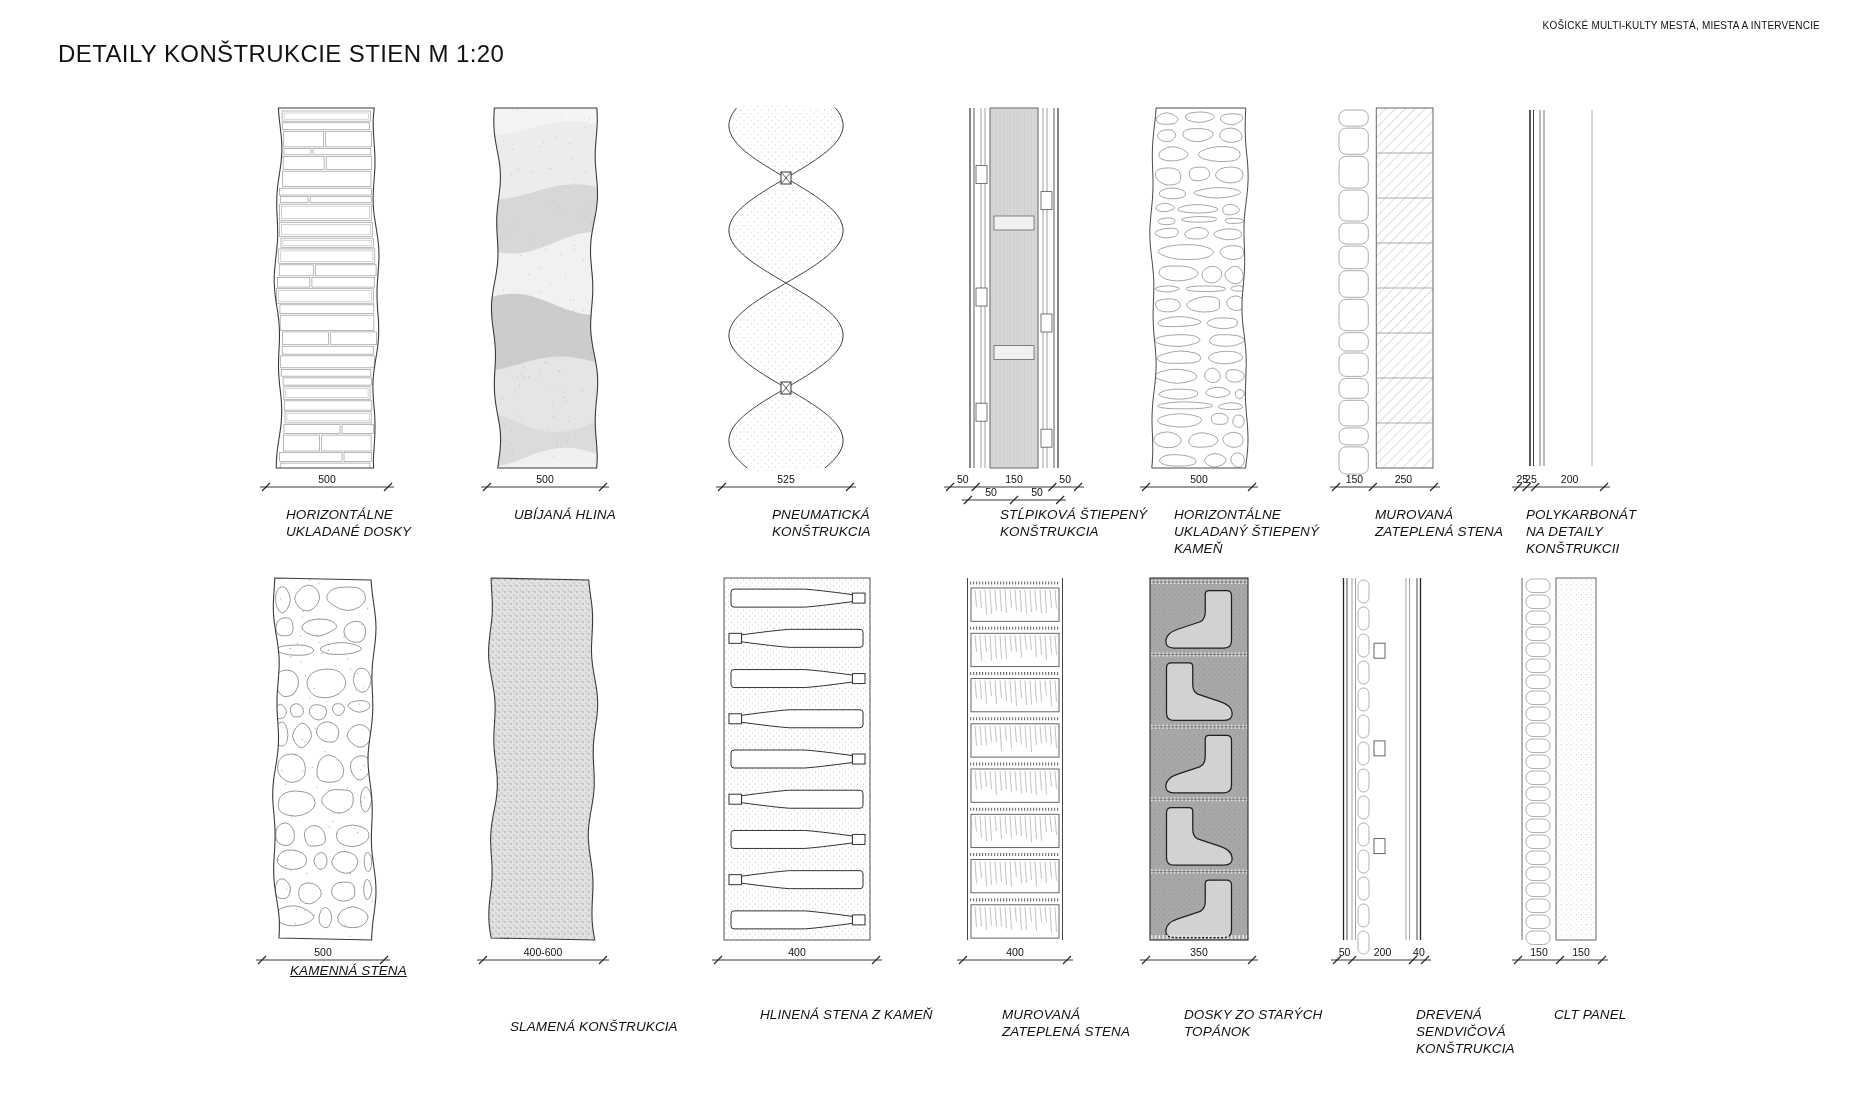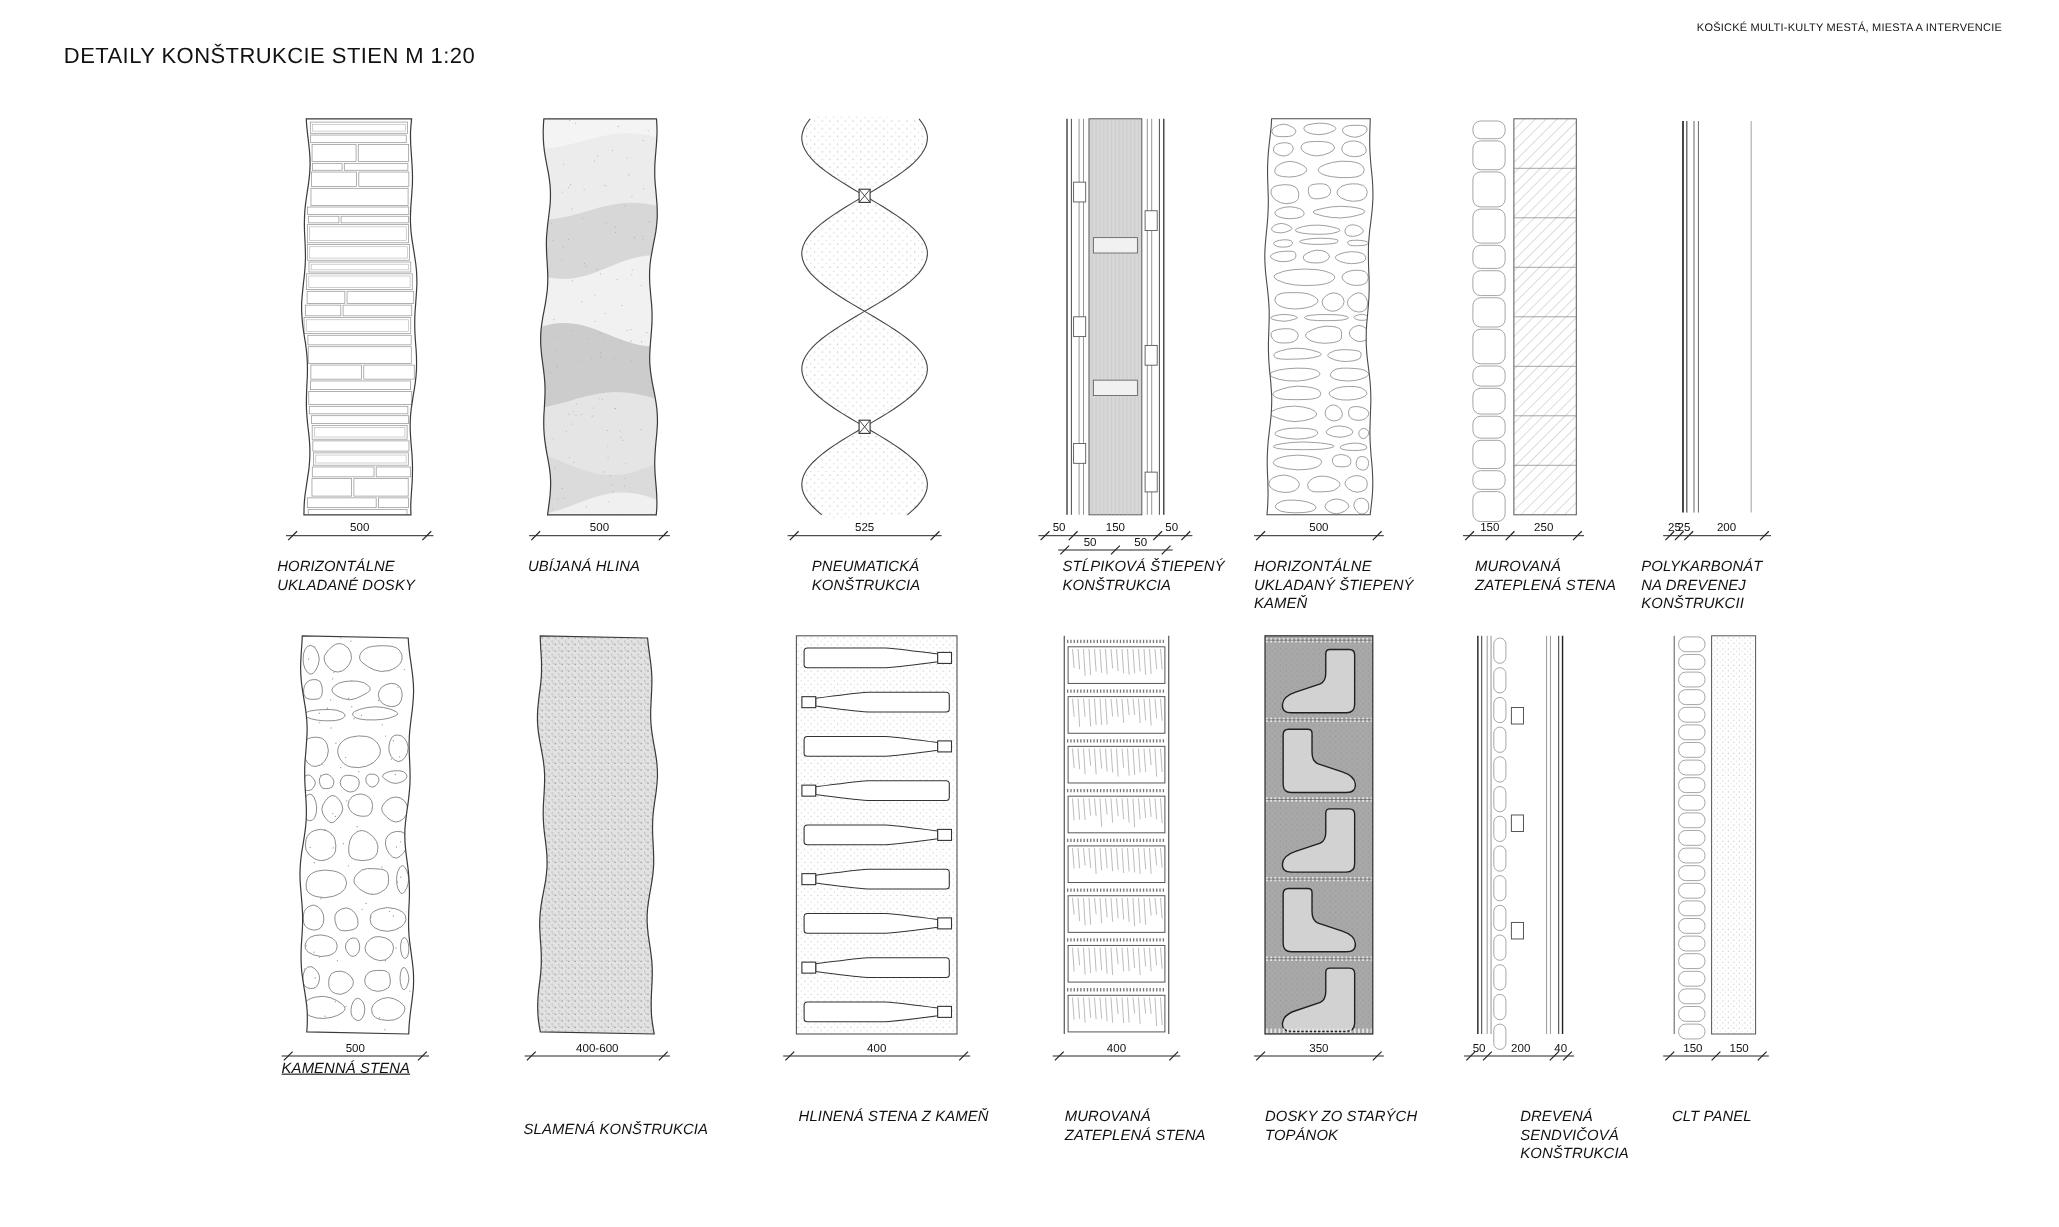--- a/index.html
+++ b/index.html
@@ -1,23 +1,23 @@
 <!DOCTYPE html>
 <html><head>
 <meta charset="utf-8">
 <style>
   html,body{margin:0;padding:0;background:#ffffff;}
   #sheet{position:relative;width:1872px;height:1115px;background:#ffffff;overflow:hidden;
          font-family:"Liberation Sans",sans-serif;color:#111;}
-  .title{position:absolute;left:58px;top:40px;font-size:20px;font-weight:500;letter-spacing:.4px;white-space:nowrap;}
+  .title{position:absolute;left:58px;top:40px;font-size:24px;font-weight:500;letter-spacing:.4px;white-space:nowrap;}
   .project{position:absolute;right:52px;top:20px;font-size:10px;letter-spacing:.2px;white-space:nowrap;}
   .panel{position:absolute;left:0;top:0;width:0;height:0;}
   .panel svg{position:absolute;overflow:visible;}
   .label{position:absolute;font-style:italic;font-size:13.5px;line-height:17px;letter-spacing:.1px;}
-  .label span{display:block;white-space:nowrap;}
+  .label span{display:block;white-space:nowrap;margin-left:34px;}
   svg text{font-family:"Liberation Sans",sans-serif;}
 </style>
 </head>
 <body>
 
 <div id="sheet">
   <div class="title">DETAILY KONŠTRUKCIE STIEN M 1:20</div>
   <div class="project">KOŠICKÉ MULTI-KULTY MESTÁ, MIESTA A INTERVENCIE</div>
 
 <div class="panel">
@@ -472,21 +472,21 @@
         <line x1="8.0" y1="22" x2="16.0" y2="14" stroke="#222" stroke-width="1.1"></line>
         <line x1="16.6" y1="22" x2="24.6" y2="14" stroke="#222" stroke-width="1.1"></line>
         <line x1="25.2" y1="22" x2="33.2" y2="14" stroke="#222" stroke-width="1.1"></line>
         <line x1="94.0" y1="22" x2="102.0" y2="14" stroke="#222" stroke-width="1.1"></line>
         <text x="16.3" y="14" text-anchor="middle" font-size="10.5" fill="#111">25</text>
         <text x="24.9" y="14" text-anchor="middle" font-size="10.5" fill="#111">25</text>
         <text x="63.6" y="14" text-anchor="middle" font-size="10.5" fill="#111">200</text>
       </svg>
       <div class="label" style="left: 1492px; top: 506px;">
         <span>POLYKARBONÁT</span>
-        <span>NA DREVENEJ</span>
+        <span>NA DETAILY</span>
         <span>KONŠTRUKCII</span>
       </div>
     </div>
     <div class="panel">
       <svg width="108" height="362" viewBox="0 0 108 362" style="left: 270px; top: 578px;">
         <defs>
           <clipPath id="p7c">
             <path d="M4.8,0 L4.5,6 L4.1,12 L3.7,18 L3.4,24 L3.3,30 L3.5,36 L4.0,42 L4.8,48 L5.7,54 L6.7,60 L7.7,66 L8.4,72 L9.0,78 L9.2,84 L9.1,90 L8.7,96 L8.3,102 L7.8,108 L7.3,114 L7.0,120 L7.0,126 L7.1,132 L7.4,138 L7.8,144 L8.2,150 L8.5,156 L8.5,162 L8.3,168 L7.8,174 L7.0,180 L6.1,186 L5.1,192 L4.1,198 L3.4,204 L2.9,210 L2.7,216 L2.8,222 L3.2,228 L3.7,234 L4.2,240 L4.7,246 L5.0,252 L5.1,258 L5.0,264 L4.7,270 L4.3,276 L3.9,282 L3.7,288 L3.7,294 L3.9,300 L4.4,306 L5.2,312 L6.1,318 L7.1,324 L8.0,330 L8.8,336 L9.3,342 L9.4,348 L9.3,354 L8.9,360 L101.6,362 L101.8,356 L102.3,350 L102.9,344 L103.7,338 L104.5,332 L105.2,326 L105.8,320 L106.0,314 L105.9,308 L105.5,302 L104.8,296 L104.0,290 L103.2,284 L102.4,278 L101.8,272 L101.5,266 L101.4,260 L101.5,254 L101.7,248 L102.0,242 L102.2,236 L102.2,230 L102.0,224 L101.6,218 L101.0,212 L100.2,206 L99.4,200 L98.7,194 L98.2,188 L98.0,182 L98.1,176 L98.6,170 L99.3,164 L100.1,158 L101.0,152 L101.7,146 L102.3,140 L102.7,134 L102.8,128 L102.7,122 L102.5,116 L102.2,110 L102.0,104 L101.9,98 L102.1,92 L102.5,86 L103.2,80 L103.9,74 L104.7,68 L105.3,62 L105.8,56 L106.0,50 L105.8,44 L105.3,38 L104.6,32 L103.8,26 L102.9,20 L102.1,14 L101.5,8 L101.1,2 Z"></path>
           </clipPath>
         </defs>

